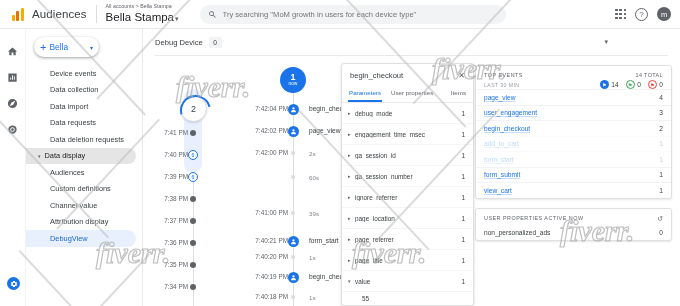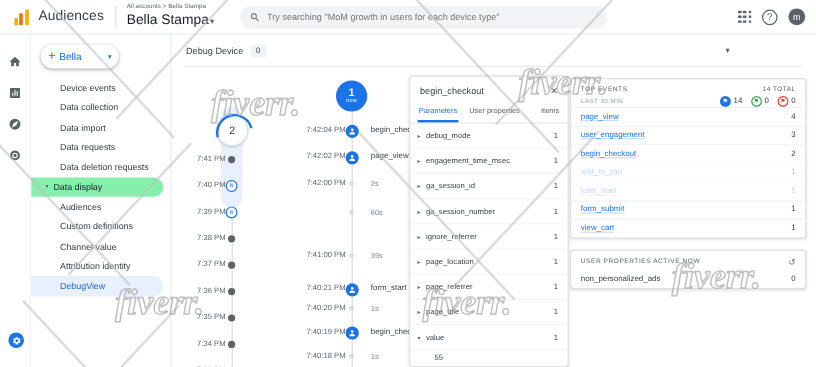--- a/index.html
+++ b/index.html
@@ -78,21 +78,21 @@
   .create-btn .plus { font-size:11px; line-height:1; }
   .create-btn .dn { margin-left:auto; font-size:6px; }
   .menu-item {
     height:16.5px; display:flex; align-items:center;
     padding-left:24px; color:#3c4043; white-space:nowrap; cursor:pointer;
     border-radius:0 9px 9px 0; margin-right:6px;
   }
   .menu-item.group { padding-left:12px; }
   .menu-item.group .tri { font-size:5px; color:#5f6368; margin-right:4px; }
   .menu-item.sel { background:#e8f0fe; color:#1967d2; }
-  .menu-item.selgray { background:#86efac; color:#202124; }
+  .menu-item.selgray { background:#e5e5e5; color:#202124; }
 
   
   .main {
     position:absolute; top:29px; left:143px; width:537px; height:277px;
     background:#fff;
   }
   .debug-head { height:26px; display:flex; align-items:center; padding:0 12px; gap:6px; }
   .debug-label { font-size:7.6px; color:#3c4043; }
   .chip {
     min-width:13px; height:11px; border-radius:2px; background:#f1f3f4;
@@ -328,21 +328,21 @@
         <div class="menu-item">
           <span>Audiences</span>
         </div>
         <div class="menu-item">
           <span>Custom definitions</span>
         </div>
         <div class="menu-item">
           <span>Channel value</span>
         </div>
         <div class="menu-item">
-          <span>Attribution identity</span>
+          <span>Attribution display</span>
         </div>
         <div class="menu-item sel">
           <span>DebugView</span>
         </div>
       </div>
   </div>
 
   <div class="main">
 
     <div class="debug-head">

